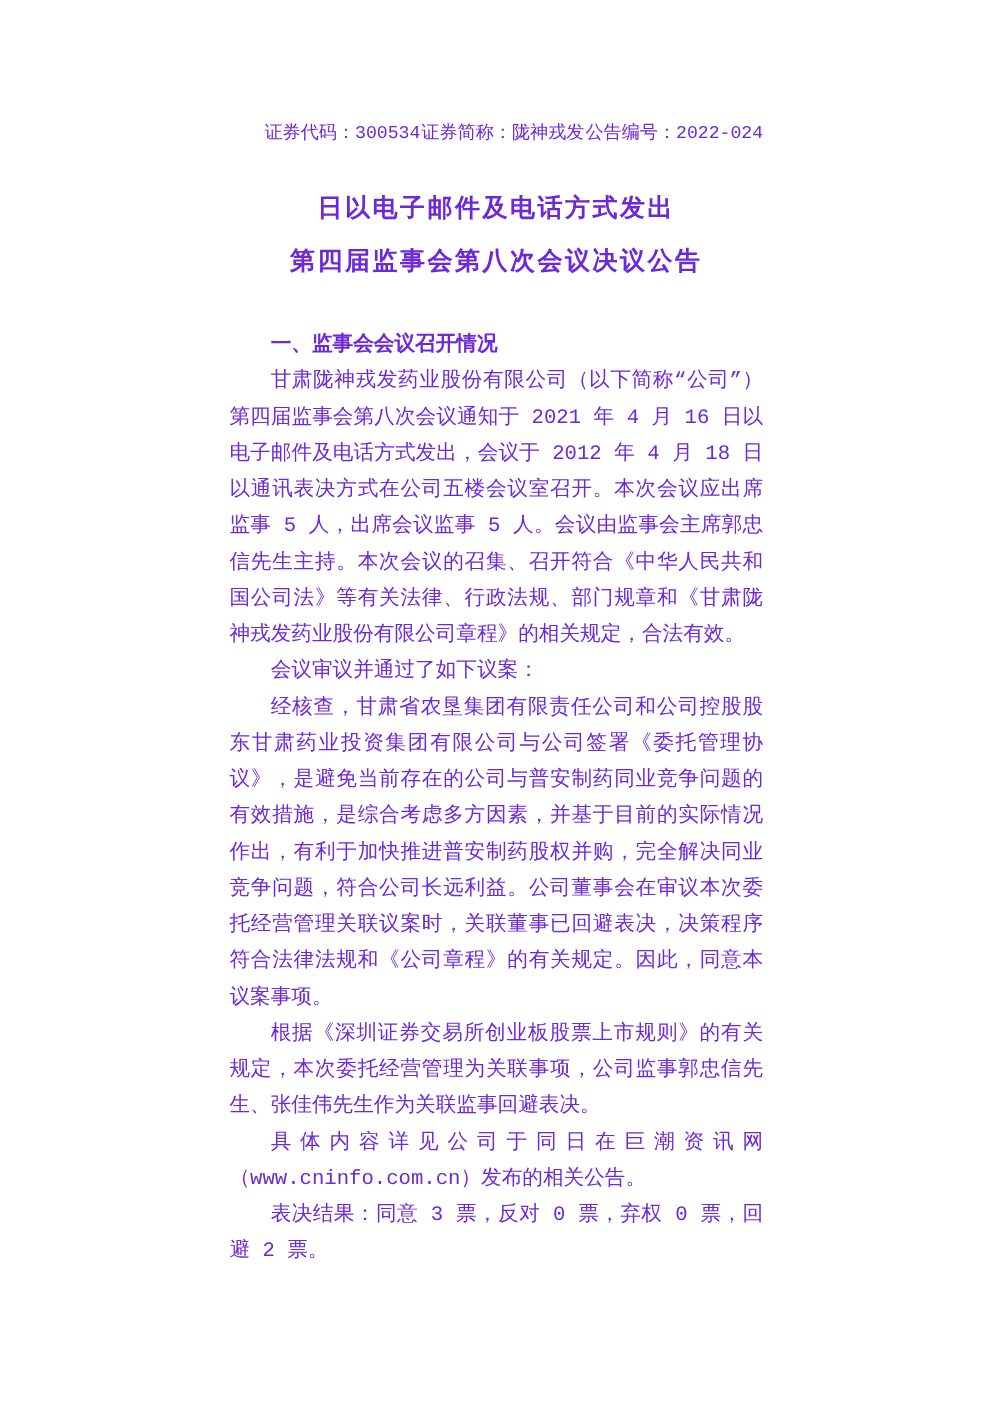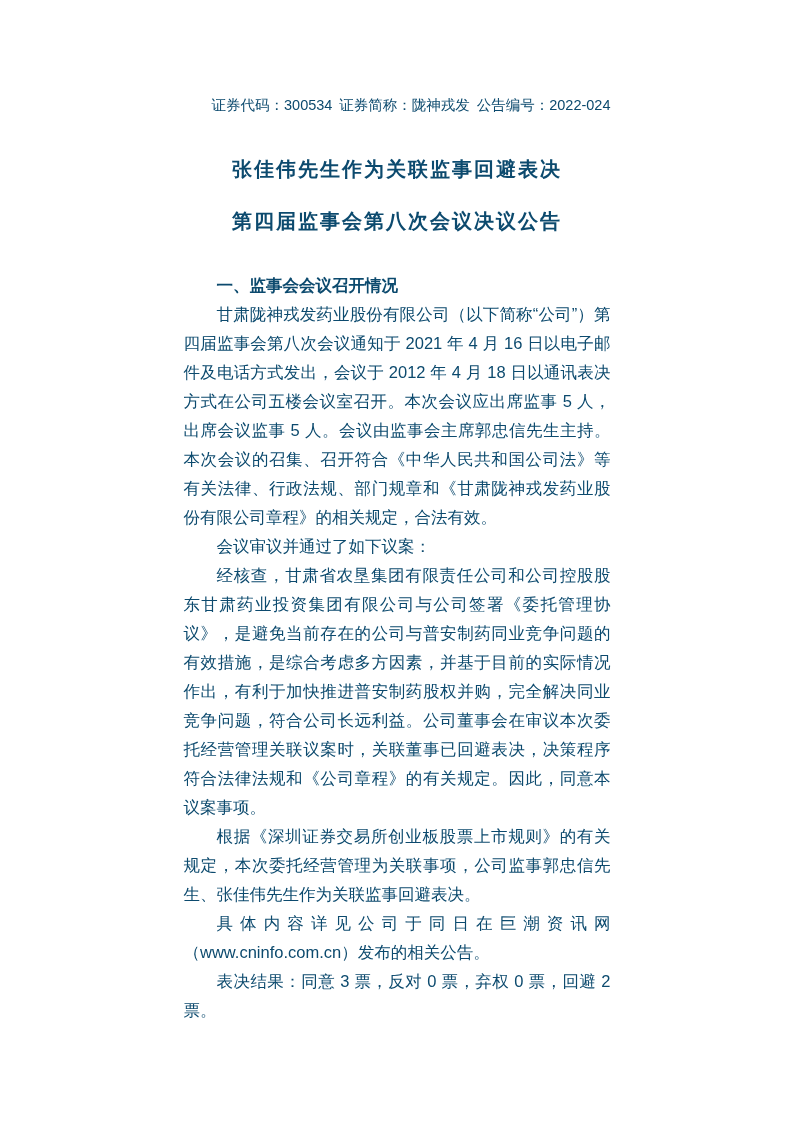--- a/index.html
+++ b/index.html
@@ -2,42 +2,42 @@
 <html><head>
 <meta charset="utf-8">
 <style>
   * { margin: 0; padding: 0; box-sizing: border-box; }
   html, body { background: #ffffff; }
   .page {
     width: 668px;
     height: 1122px;
     margin: 0 auto;
     background: #ffffff;
-    color: #0c4a6e;
-    font-family: Liberation Sans, sans-serif;
+    color: #6d28d9;
+    font-family: Liberation Mono, monospace;
     padding: 96px 120px 0 121px;
     overflow: hidden;
   }
   .doc-header {
     display: flex;
     justify-content: space-between;
     align-items: baseline;
     font-size: 14.5px;
     padding-left: 28px;
   }
   .doc-header span { white-space: nowrap; }
   .title {
     text-align: center;
     font-size: 20px;
     font-weight: bold;
     letter-spacing: 2px;
     line-height: 28px;
   }
   .title.first { margin-top: 40px; }
-  .title.second { margin-top: 24px; }
+  .title.second { margin-top: 14px; }
   .statement-box {
     margin-top: 40px;
     border: 2px solid #000000;
     padding: 6px 9px 7px 9px;
   }
   .statement-box p {
     font-size: 16.5px;
     font-weight: bold;
     line-height: 26px;
     text-indent: 2em;
@@ -56,21 +56,21 @@
 <body>
 
 <div class="page">
 
   <div class="doc-header">
     <span>证券代码：300534</span>
     <span>证券简称：陇神戎发</span>
     <span>公告编号：2022-024</span>
   </div>
 
-  <div class="title first">张佳伟先生作为关联监事回避表决</div>
+  <div class="title first">日以电子邮件及电话方式发出</div>
   <div class="title second">第四届监事会第八次会议决议公告</div>
 
 
   <div class="doc-body" id="doc-body">
       <p class="para bold">一、监事会会议召开情况</p>
       <p class="para">甘肃陇神戎发药业股份有限公司（以下简称“公司”）第四届监事会第八次会议通知于 2021 年 4 月 16 日以电子邮件及电话方式发出，会议于 2012 年 4 月 18 日以通讯表决方式在公司五楼会议室召开。本次会议应出席监事 5 人，出席会议监事 5 人。会议由监事会主席郭忠信先生主持。本次会议的召集、召开符合《中华人民共和国公司法》等有关法律、行政法规、部门规章和《甘肃陇神戎发药业股份有限公司章程》的相关规定，合法有效。</p>
       <p class="para">会议审议并通过了如下议案：</p>
       <p class="para">经核查，甘肃省农垦集团有限责任公司和公司控股股东甘肃药业投资集团有限公司与公司签署《委托管理协议》，是避免当前存在的公司与普安制药同业竞争问题的有效措施，是综合考虑多方因素，并基于目前的实际情况作出，有利于加快推进普安制药股权并购，完全解决同业竞争问题，符合公司长远利益。公司董事会在审议本次委托经营管理关联议案时，关联董事已回避表决，决策程序符合法律法规和《公司章程》的有关规定。因此，同意本议案事项。</p>
       <p class="para">根据《深圳证券交易所创业板股票上市规则》的有关规定，本次委托经营管理为关联事项，公司监事郭忠信先生、张佳伟先生作为关联监事回避表决。</p>
       <p class="para">具体内容详见公司于同日在巨潮资讯网（www.cninfo.com.cn）发布的相关公告。</p>

